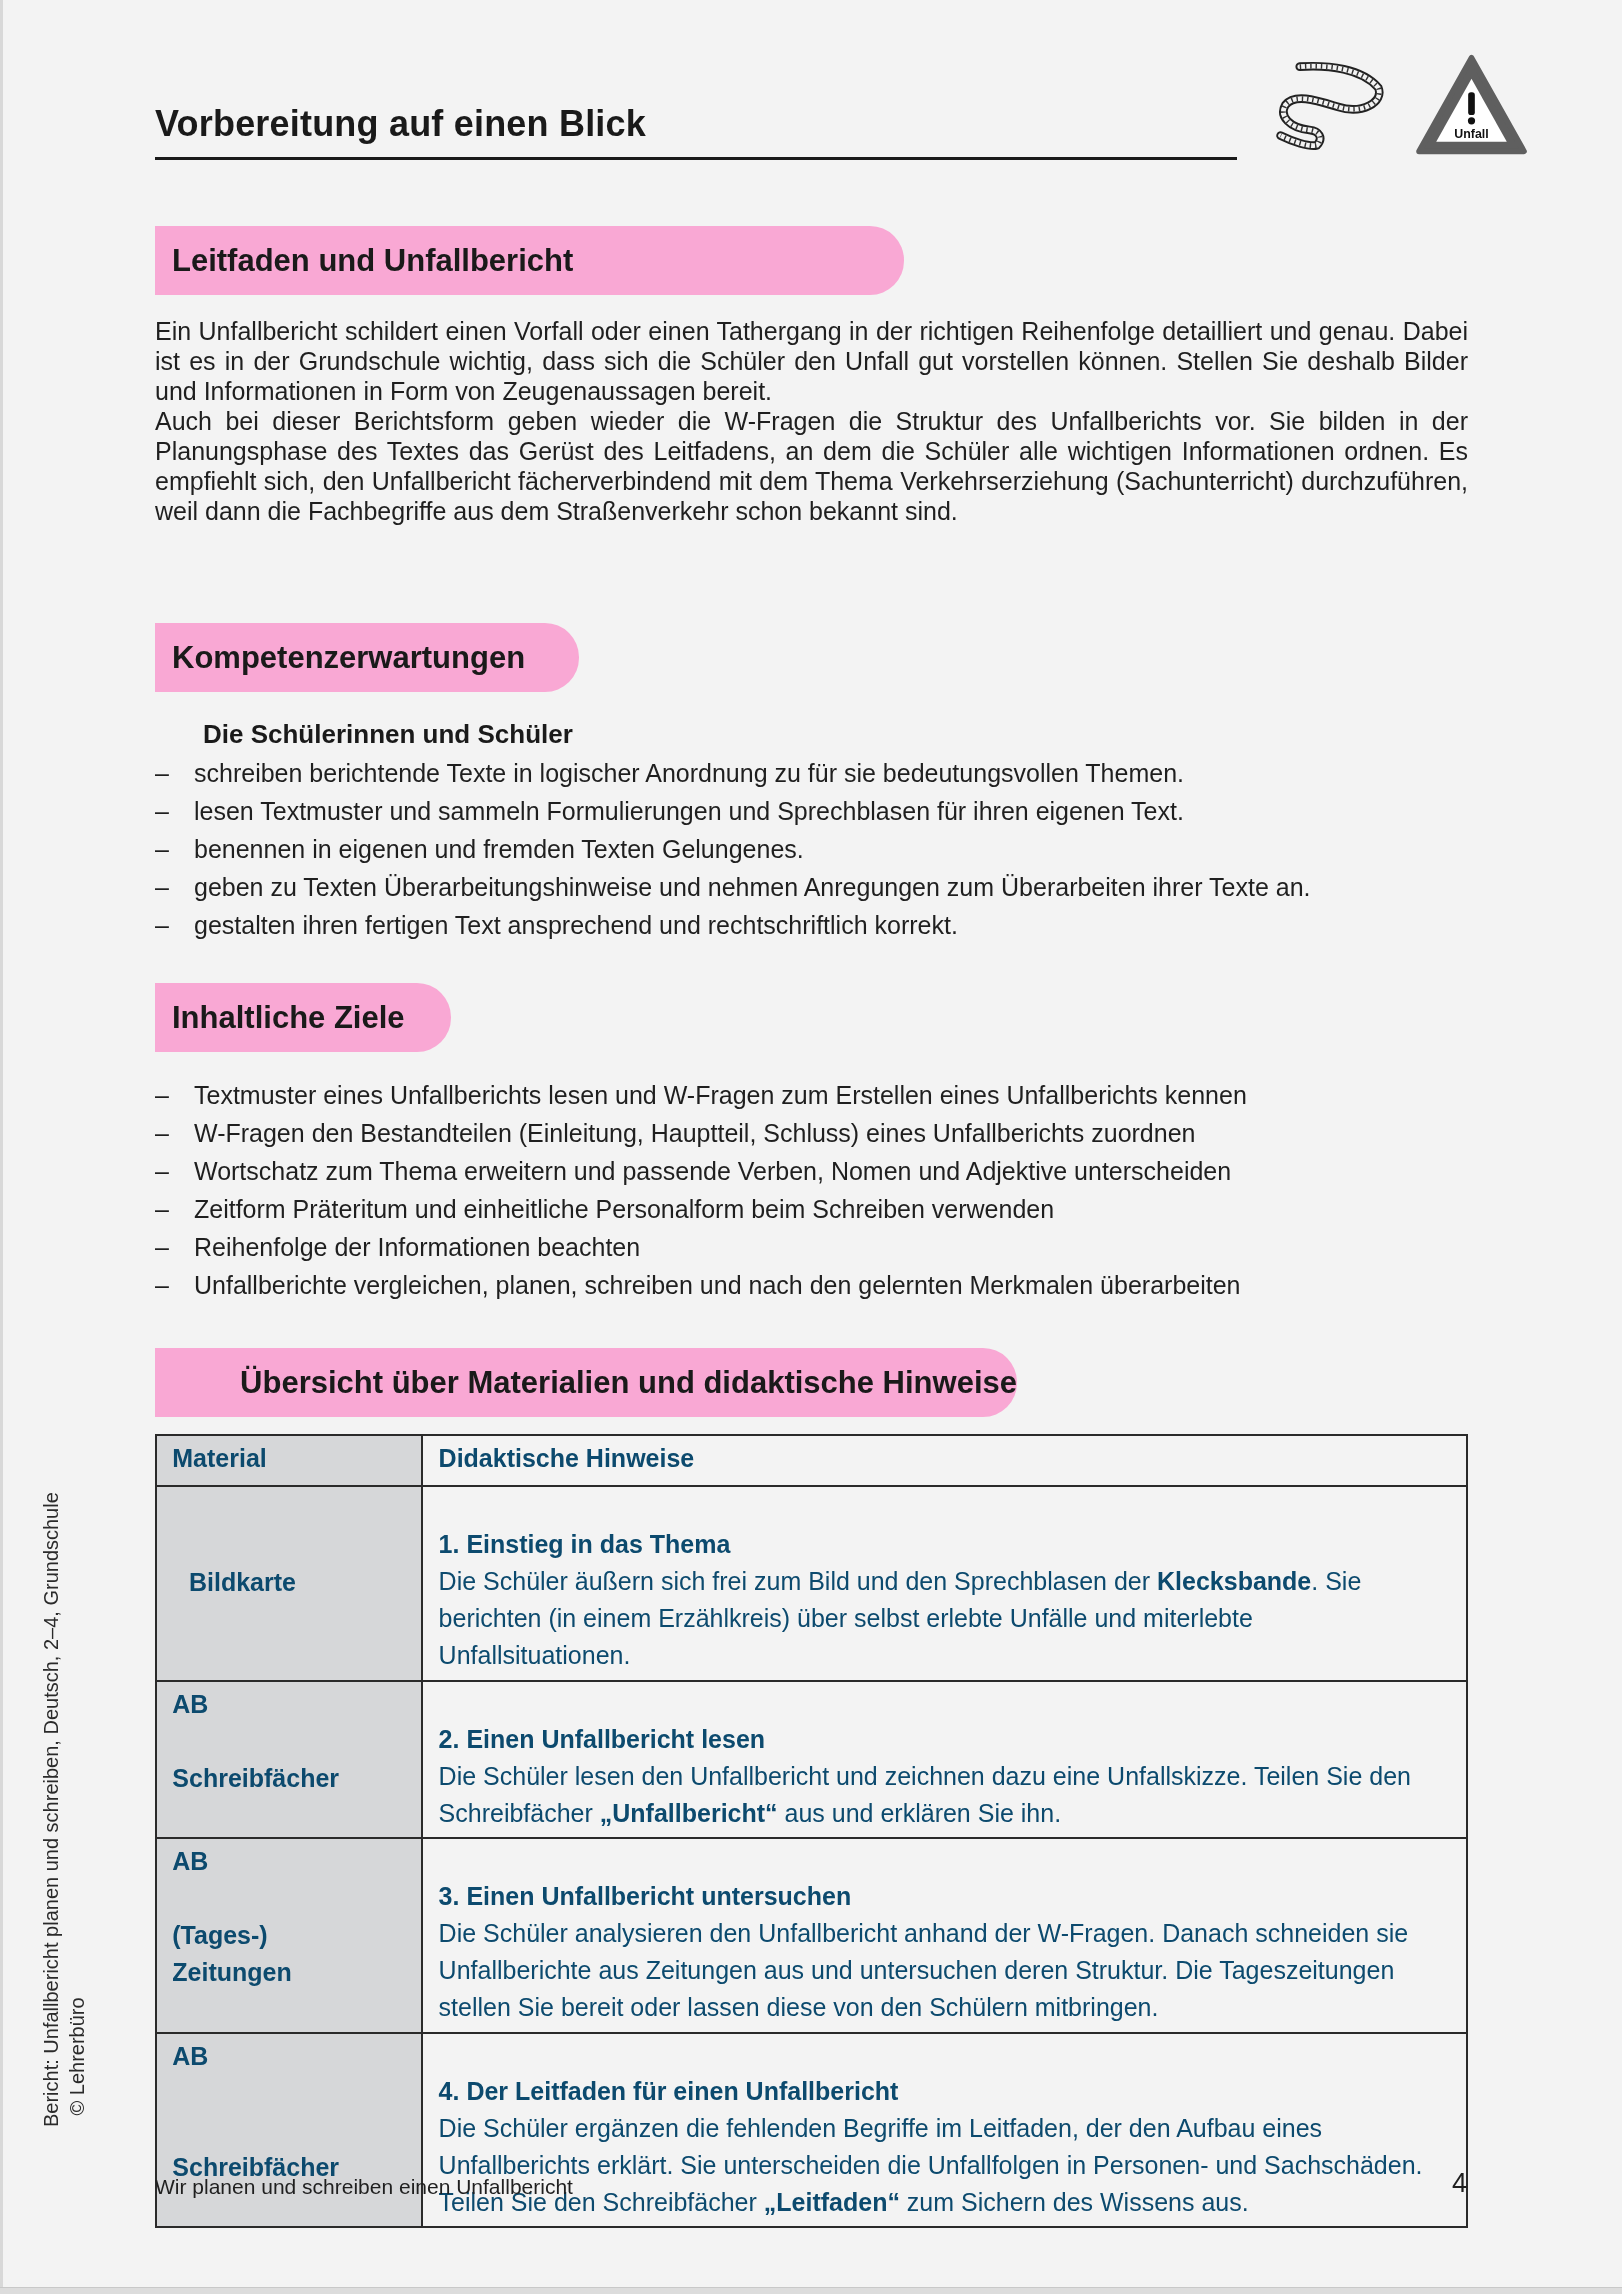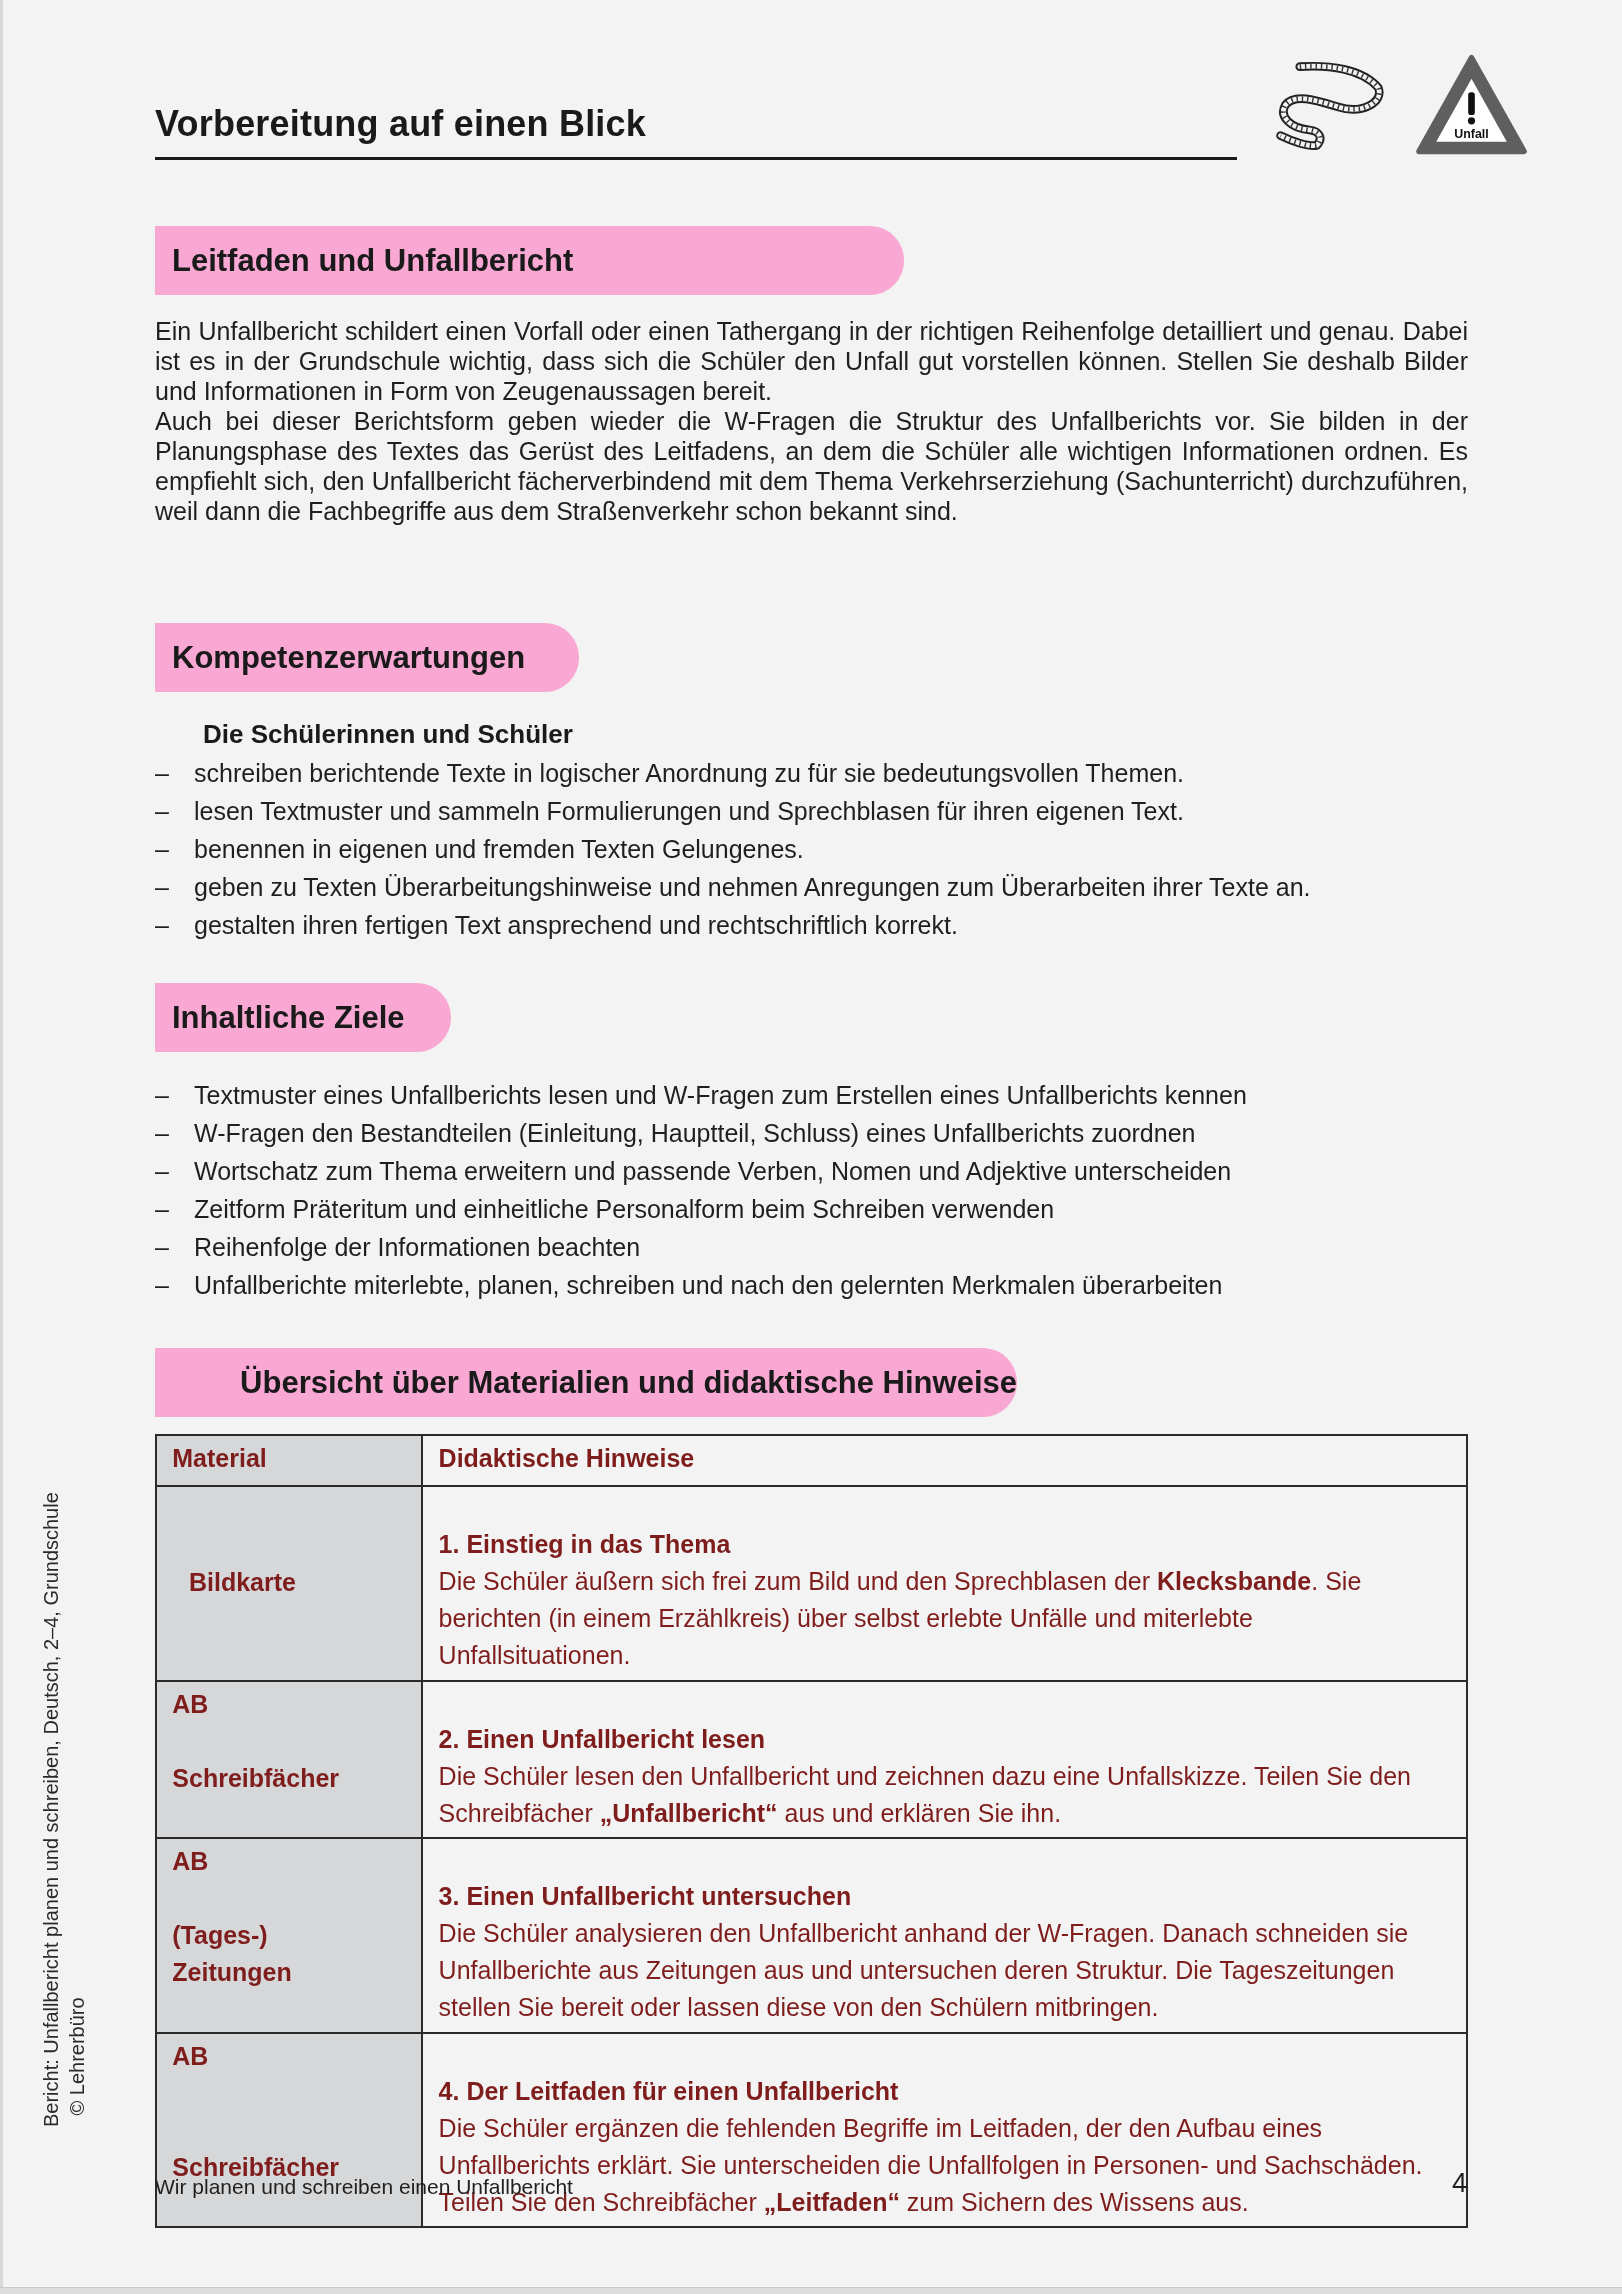--- a/index.html
+++ b/index.html
@@ -45,21 +45,21 @@
   .dash-list { position:absolute; left:155px; width:1319px; margin:0; padding:0; list-style:none; }
   .dash-list li {
     position:relative; padding-left:39px;
     font-size:25px; line-height:38px; color:#1f1f1f;
   }
   .dash-list li .dash { position:absolute; left:0; top:0; }
 
   table.mat {
     position:absolute; left:155px; top:1434px; width:1313px;
     border-collapse:collapse;
-    font-size:25px; line-height:37px; color:#7f1d1d;
+    font-size:25px; line-height:37px; color:#0c4a6e;
   }
   table.mat td, table.mat th {
     border:2.4px solid #2a2a2a; vertical-align:top; text-align:left;
     padding:3.8px 15.3px 5.7px 15.3px;
   }
   table.mat .col-mat { width:217px; background:#d6d7d9; font-weight:bold; }
   table.mat th { font-weight:bold; height:40px; }
   table.mat th.col-hint { background:#f3f3f3; }
   table.mat td.hint { background:#f3f3f3; }
   .hint-title { font-weight:bold;margin-top:35px; }
@@ -110,21 +110,21 @@
   <li><span class="dash">–</span><span>gestalten ihren fertigen Text ansprechend und rechtschriftlich korrekt.</span></li>
 </ul>
 
 <div class="section-head" style="top:983px; width:296px;">Inhaltliche Ziele</div>
 <ul class="dash-list" style="top:1076px;">
   <li><span class="dash">–</span><span>Textmuster eines Unfallberichts lesen und W-Fragen zum Erstellen eines Unfallberichts kennen</span></li>
   <li><span class="dash">–</span><span>W-Fragen den Bestandteilen (Einleitung, Hauptteil, Schluss) eines Unfallberichts zuordnen</span></li>
   <li><span class="dash">–</span><span>Wortschatz zum Thema erweitern und passende Verben, Nomen und Adjektive unterscheiden</span></li>
   <li><span class="dash">–</span><span>Zeitform Präteritum und einheitliche Personalform beim Schreiben verwenden</span></li>
   <li><span class="dash">–</span><span>Reihenfolge der Informationen beachten</span></li>
-  <li><span class="dash">–</span><span>Unfallberichte miterlebte, planen, schreiben und nach den gelernten Merkmalen überarbeiten</span></li>
+  <li><span class="dash">–</span><span>Unfallberichte vergleichen, planen, schreiben und nach den gelernten Merkmalen überarbeiten</span></li>
 </ul>
 
 <div class="section-head" style="top:1348px; width:862px;text-align:right;">Übersicht über Materialien und didaktische Hinweise</div>
 
 <table class="mat">
   <tbody>
       <tr>
     <th class="col-mat">Material</th>
     <th class="col-hint">Didaktische Hinweise</th>
   </tr>

